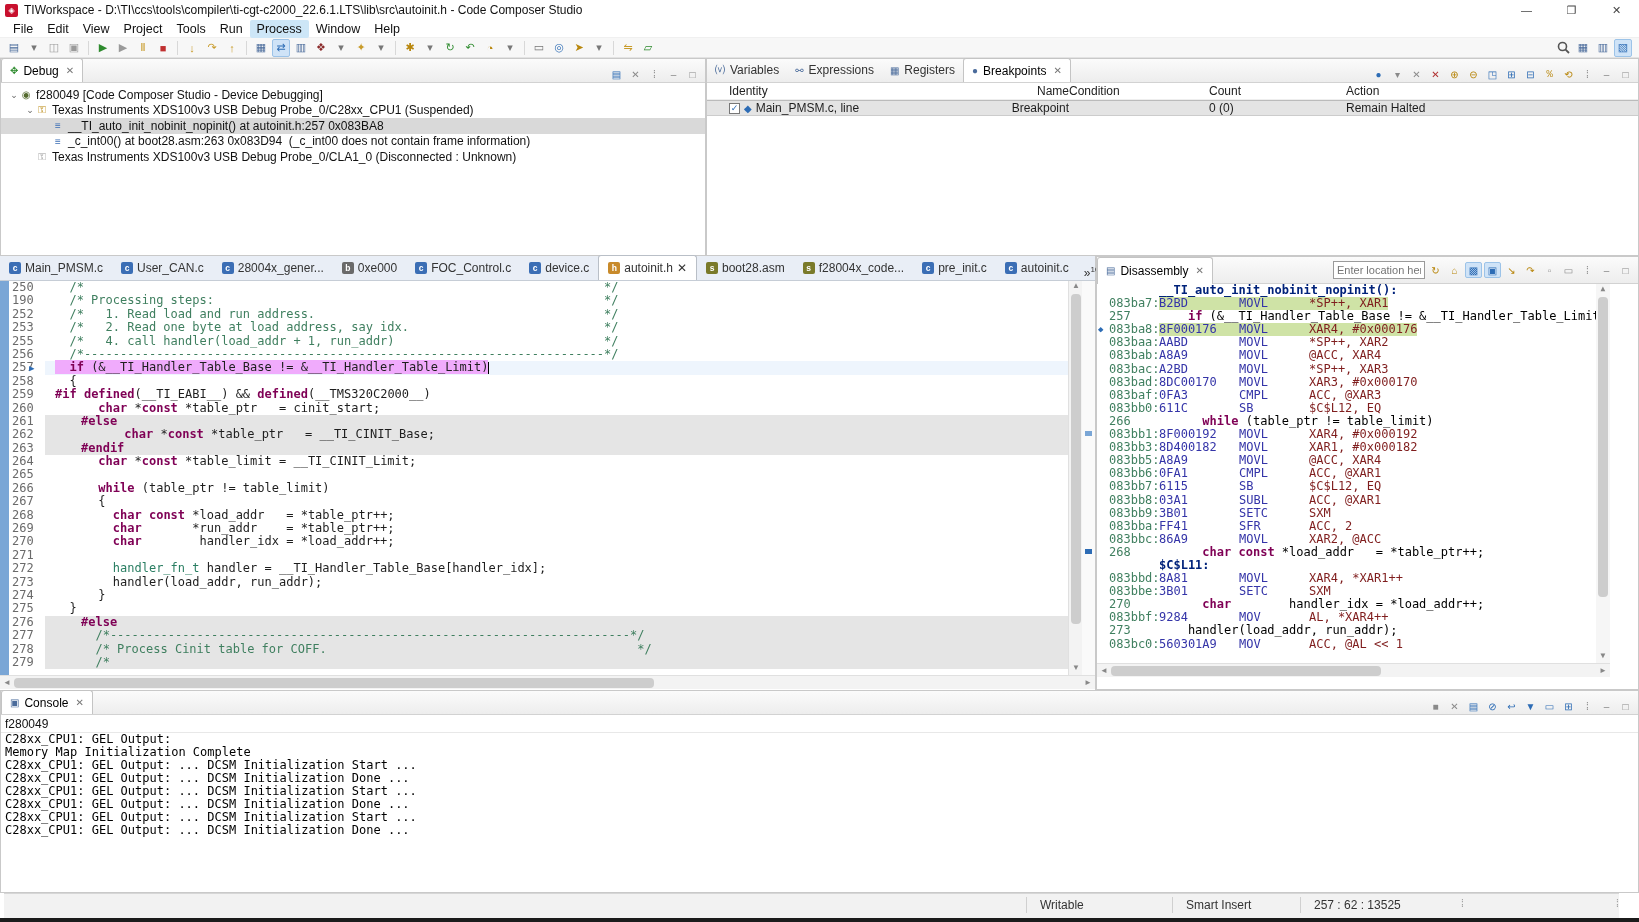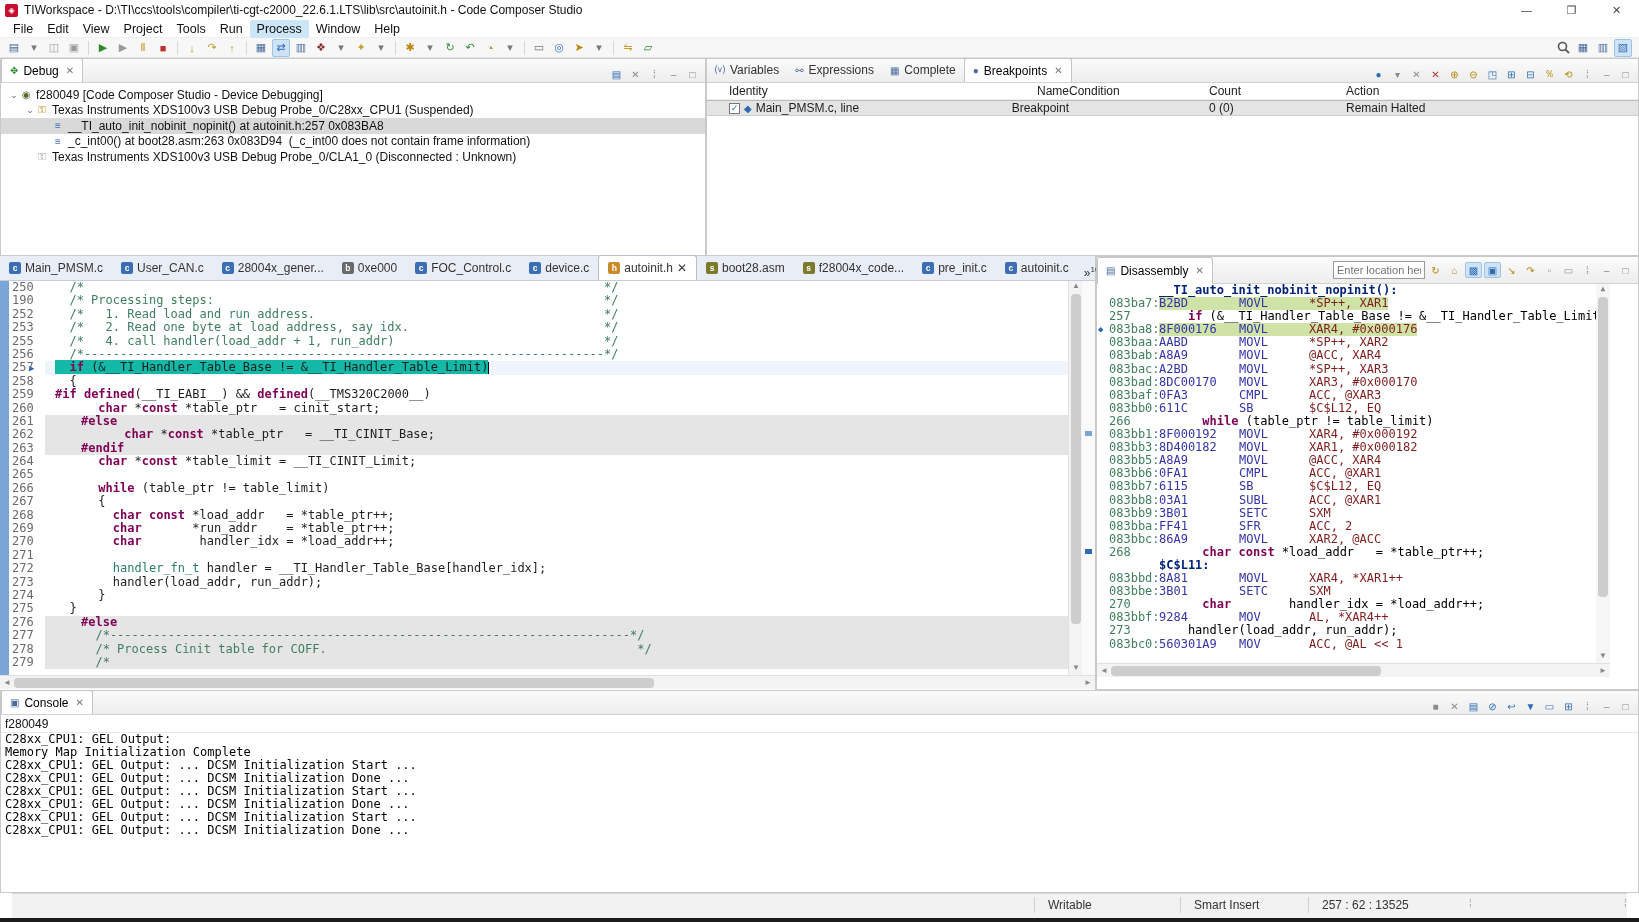--- a/index.html
+++ b/index.html
@@ -61,21 +61,21 @@
   .overflow { margin-left:6px; font-size:12px; color:#333; }
   .overflow sup { font-size:8px; }
   #ed-body { position:relative; height:394px; overflow:hidden; display:flex; }
   #ed-bluebar { width:9px; background:#7aa6d6; height:100%; }
   #ed-code { flex:1; position:relative; background:#fff; overflow:hidden; }
   .cl { height:13.4px; line-height:13.4px; white-space:pre; font-family:"DejaVu Sans Mono", monospace; font-size:12px; display:flex; }
   .cl .gut { width:36px; flex:none; color:#6a6a6a; text-align:left; padding-left:3px; font-family:"DejaVu Sans Mono", monospace; position:relative;}
   .cl .txt { flex:1; padding-left:10px; }
   .cl.gray .txt { background:#e5e5e5;padding-left:36px; }
   .cl.exec .txt { background:#eef5fd; }
-  .execbg { background:#14b8a6; }
+  .execbg { background:#f0abfc; }
   .tok-k { color:#7f0055; font-weight:bold; }
   .tok-c { color:#3f7f5f; }
   .tok-t { color:#2a7e62; }
   .caret { display:inline-block; width:1px; height:12px; background:#000; vertical-align:middle; }
   .gmark { position:absolute; left:20px; top:1px; color:#2d6cb5; font-size:9px; }
   #ed-vscroll { width:14px; background:#f3f3f3; border-left:1px solid #e0e0e0; position:relative; }
   .sarrow { position:absolute; left:0; width:14px; height:12px; color:#888; font-size:8px; text-align:center; }
   .vthumb { position:absolute; left:2px; width:10px; background:#cdcdcd; border-radius:4px; }
   #ed-overview { width:13px; background:#fafafa; position:relative; }
   .ovmark { position:absolute; left:3px; width:7px; height:5px; }
@@ -99,21 +99,21 @@
   .dmark { position:absolute; left:1px; top:0; color:#2d6cb5; font-size:9px; }
   #dis-vscroll { position:absolute; right:28px; top:0; width:14px; height:379px; background:#f6f6f6; }
   #dis-hscroll { height:14px; background:#f3f3f3; border-top:1px solid #e0e0e0; position:relative; margin-right:28px; }
 
   
   #console-panel { left:0; top:690px; width:1639px; height:203px; border-top:1px solid #c9c9c9; }
   #con-desc { font-size:12px; color:#111; padding:2px 0 1px 4px; border-bottom:1px solid #e8e8e8; }
   .conline { font-family:"DejaVu Sans Mono", monospace; font-size:12px; height:13px; line-height:13px; white-space:pre; color:#000; padding-left:4px; }
 
   
-  #statusbar { left:12px; top:893px; width:1615px; height:25px; background:#f2f2f2; border-top:1px solid #d6d6d6; font-size:12px; color:#333; }
+  #statusbar { left:4px; top:893px; width:1615px; height:25px; background:#f2f2f2; border-top:1px solid #d6d6d6; font-size:12px; color:#333; }
   .seg { position:absolute; top:4px; }
   .segsep { position:absolute; top:3px; width:1px; height:16px; background:#d0d0d0; }
   #bottom-edge { left:0; top:918px; width:1639px; height:4px; background:#1b1b1b; }
 </style>
 </head>
 <body>
 
 <div class="abs" id="titlebar">
   <span id="app-icon">◈</span>
   <span id="title-text">TIWorkspace - D:\TI\ccs\tools\compiler\ti-cgt-c2000_22.6.1.LTS\lib\src\autoinit.h - Code Composer Studio</span>
@@ -214,21 +214,21 @@
       <div class="ptab">
         <span class="ticon" style="color: rgb(74, 107, 155);">⒱</span>
         <span>Variables</span>
       </div>
       <div class="ptab">
         <span class="ticon" style="color: rgb(74, 107, 155);">⚯</span>
         <span>Expressions</span>
       </div>
       <div class="ptab">
         <span class="ticon" style="color: rgb(74, 107, 155);">▦</span>
-        <span>Complete</span>
+        <span>Registers</span>
       </div>
       <div class="ptab active">
         <span class="ticon" style="color: rgb(74, 107, 155);">●</span>
         <span>Breakpoints</span>
         <span class="x">✕</span>
       </div>
       <div class="ptools" id="right-ptools">
         <span class="pico blue">●</span>
         <span class="pico gray">▾</span>
         <span class="pico gray">✕</span>

